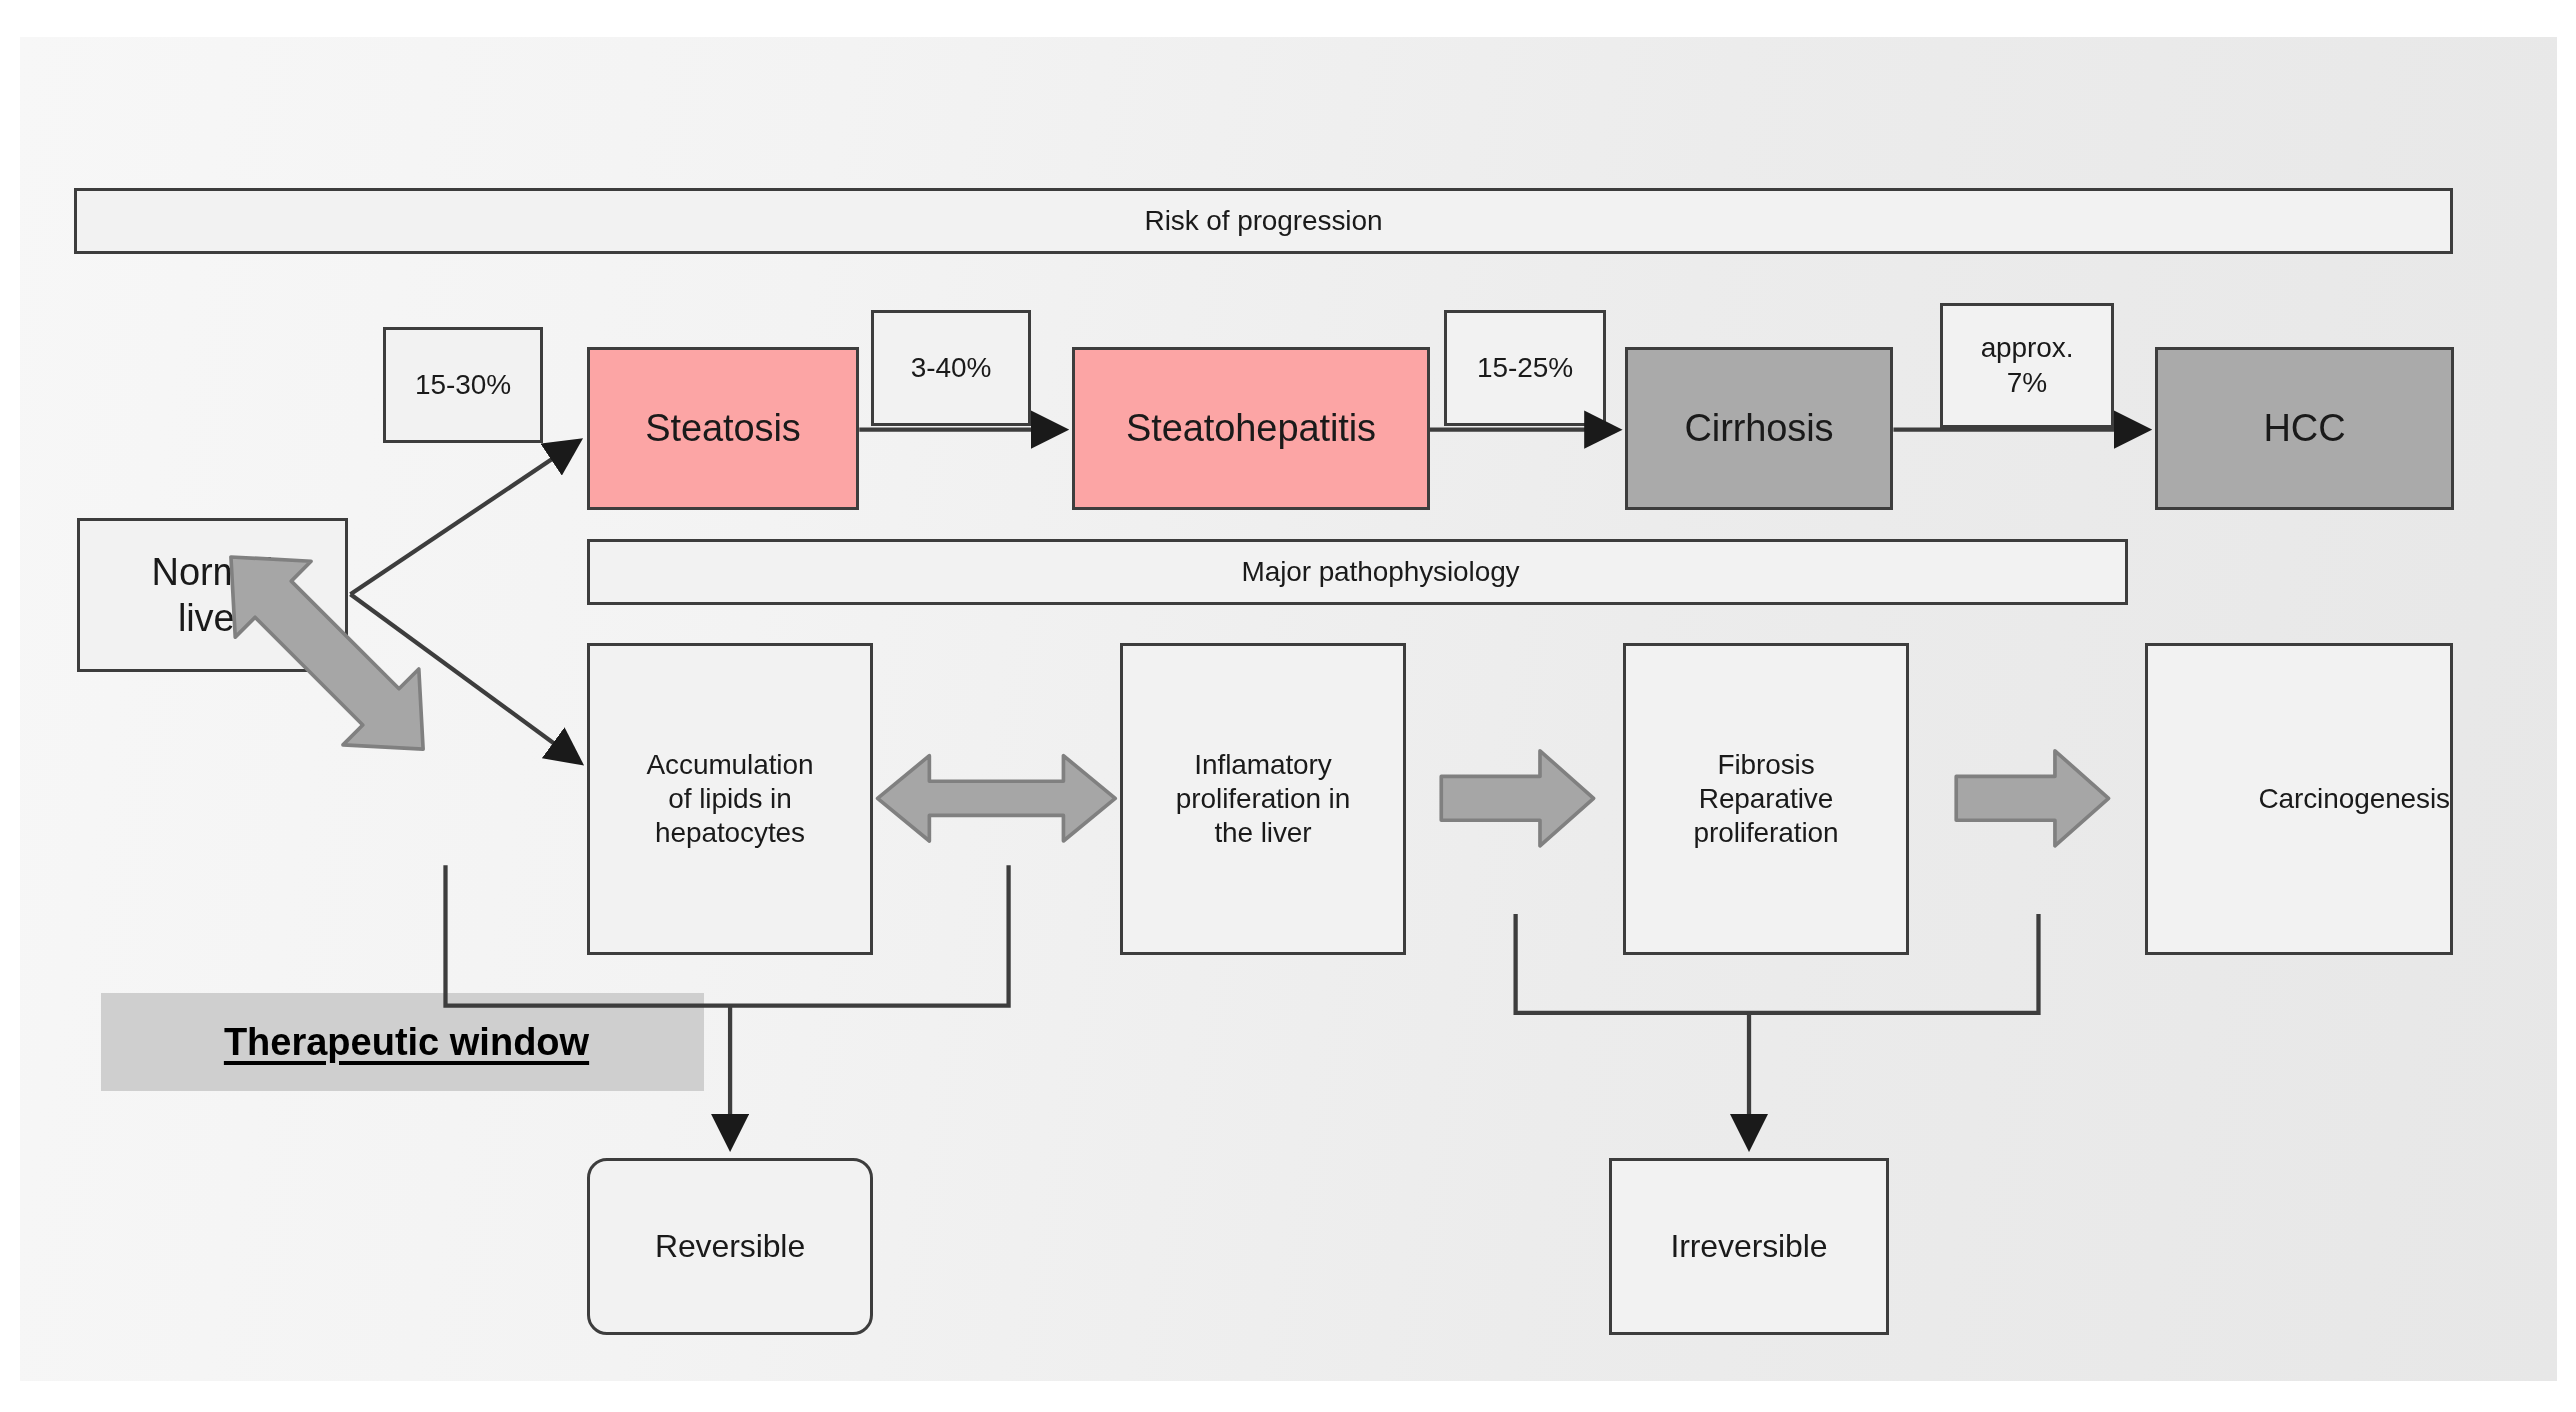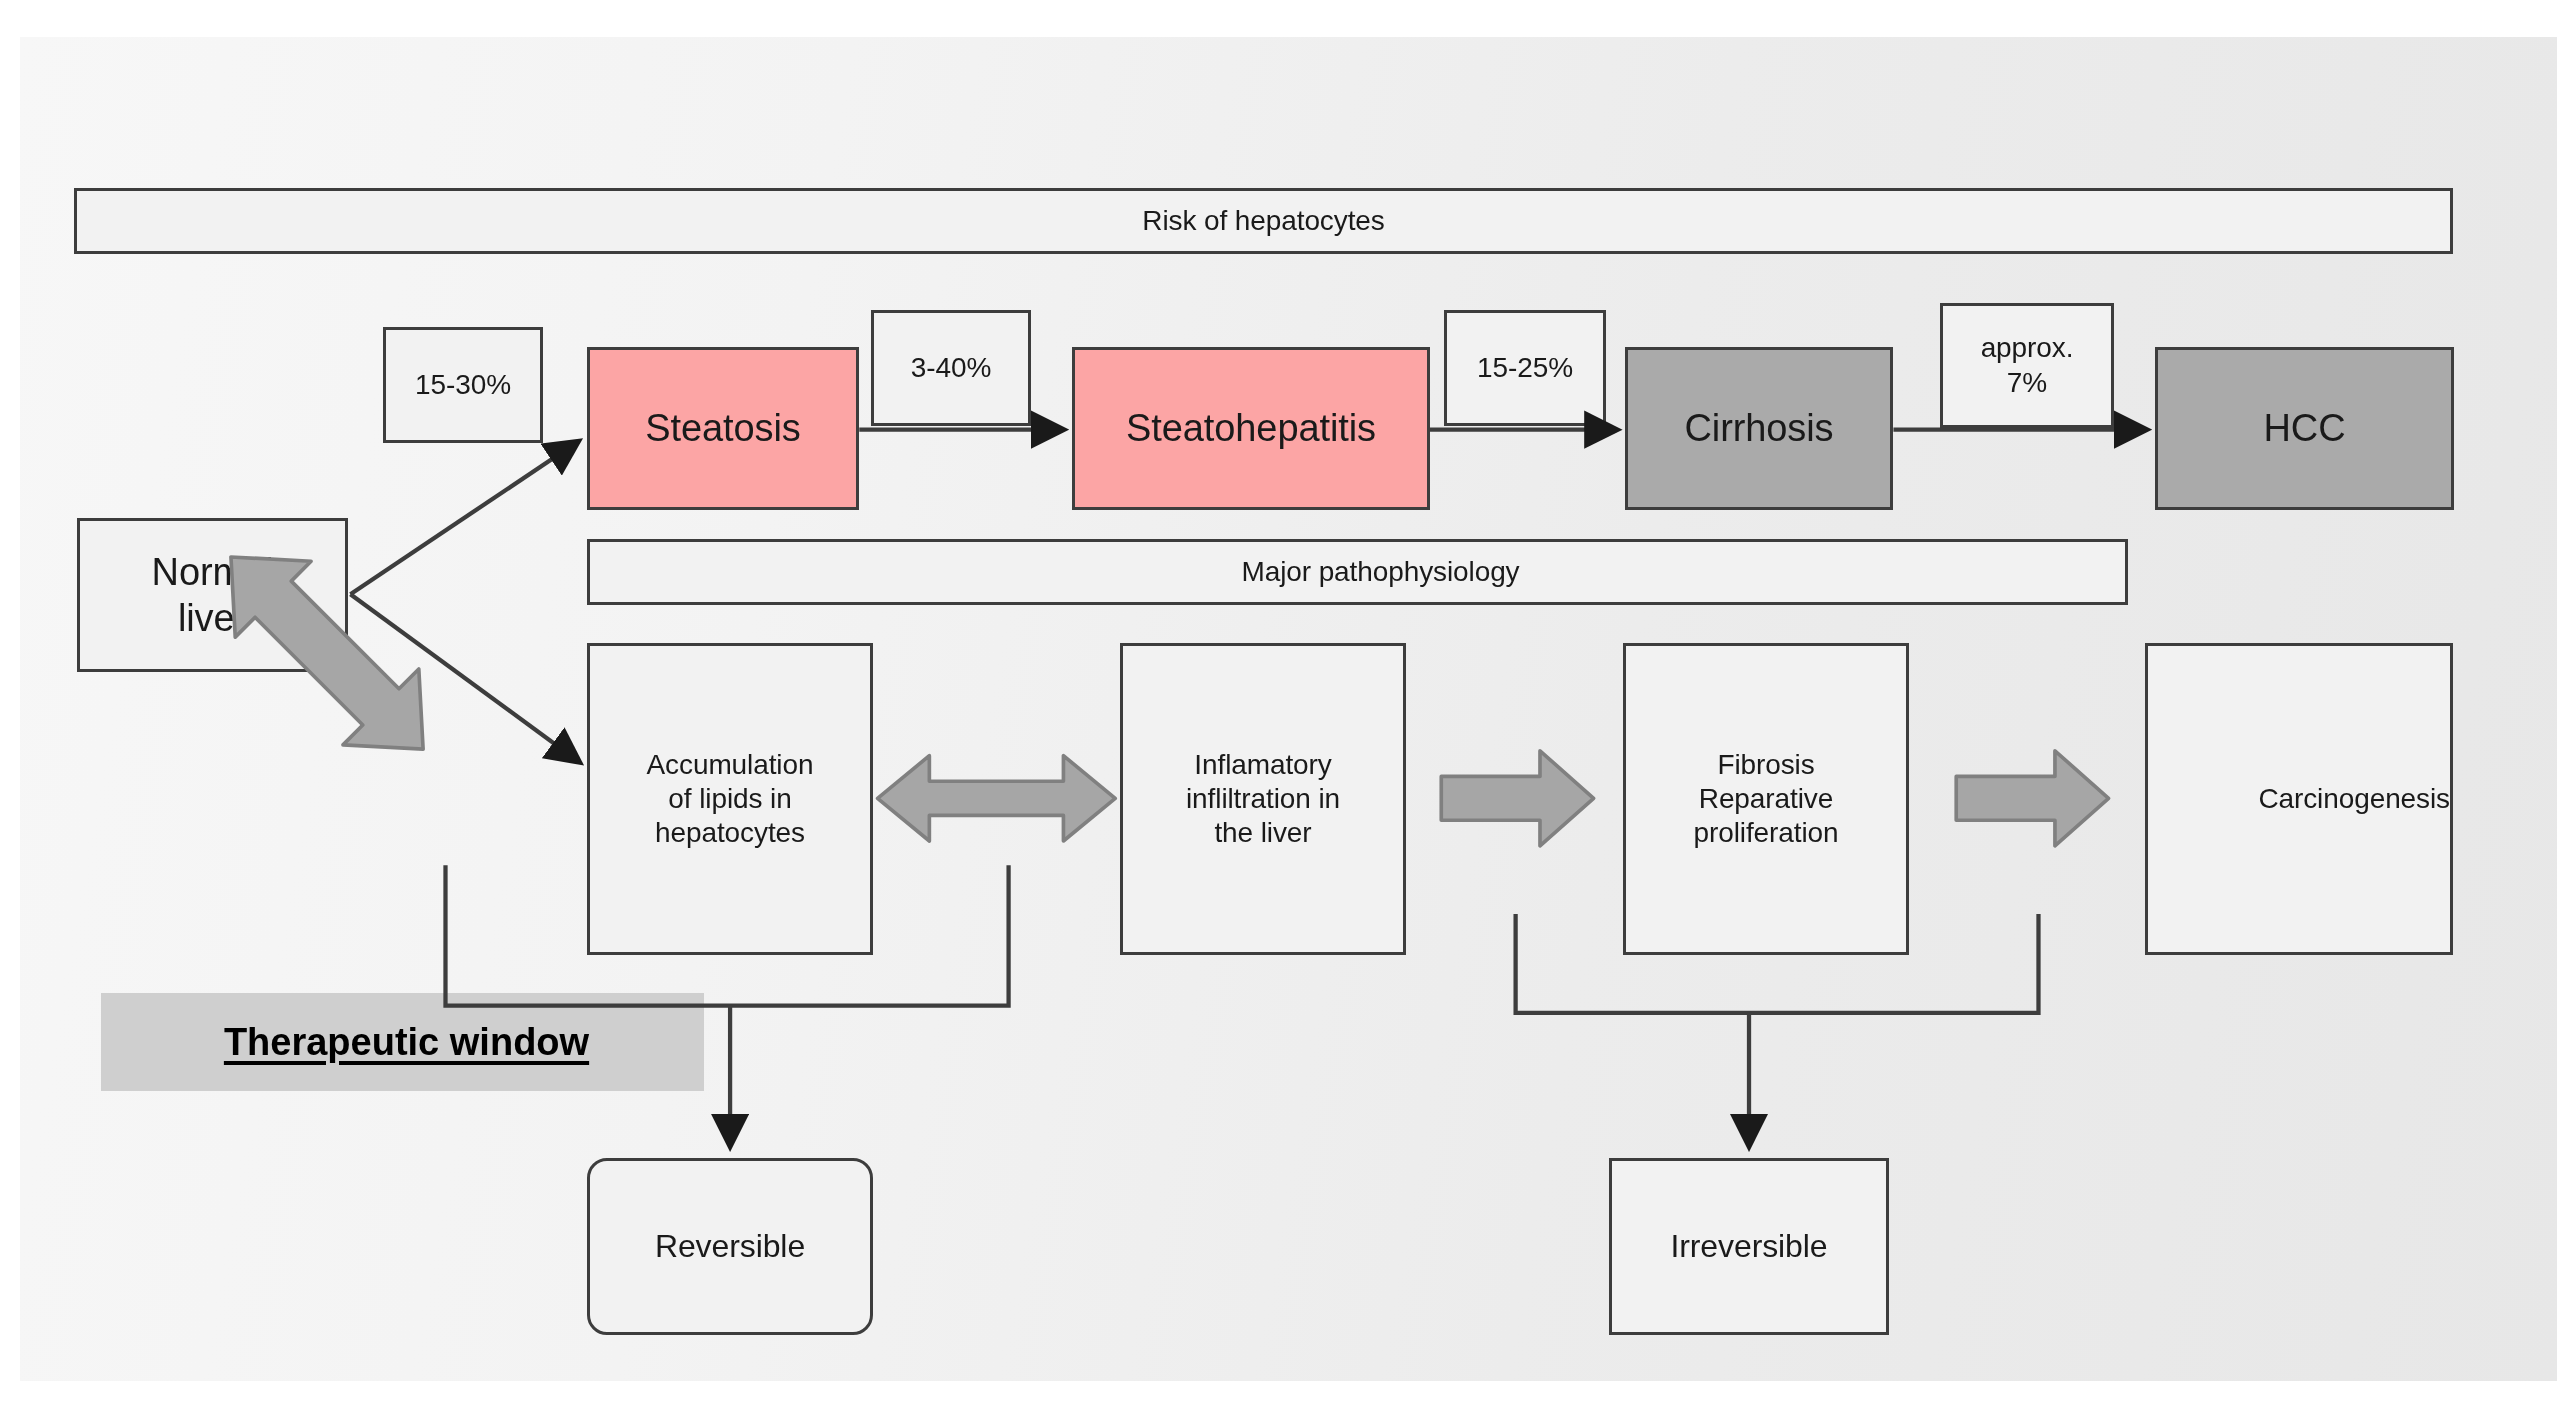--- a/index.html
+++ b/index.html
@@ -45,21 +45,21 @@
   }
   svg.overlay{position:absolute;left:0;top:0;width:2576px;height:1412px;pointer-events:none;}
 </style>
 </head>
 <body>
 
 <div id="canvas">
   <div id="plate"></div>
 
   <div class="box plain bar" style="left:74px;top:188px;width:2379px;height:66px;">
-    <span>Risk of hepatocytes</span>
+    <span>Risk of progression</span>
   </div>
 
   <div class="box plain pct" style="left:383px;top:327px;width:160px;height:116px;">
     <span>15-30%</span>
   </div>
 
   <div class="box plain pct" style="left:871px;top:310px;width:160px;height:116px;">
     <span>3-40%</span>
   </div>
 
@@ -98,21 +98,21 @@
   </div>
 
   <div class="box plain patho" style="left:587px;top:643px;width:286px;height:312px;flex-direction:column;">
     <span>Accumulation</span>
     <span>of lipids in</span>
     <span>hepatocytes</span>
   </div>
 
   <div class="box plain patho" style="left:1120px;top:643px;width:286px;height:312px;flex-direction:column;">
     <span>Inflamatory</span>
-    <span>infliltration in</span>
+    <span>proliferation in</span>
     <span>the liver</span>
   </div>
 
   <div class="box plain patho" style="left:1623px;top:643px;width:286px;height:312px;flex-direction:column;">
     <span>Fibrosis</span>
     <span>Reparative</span>
     <span>proliferation</span>
   </div>
 
   <div class="box plain patho" style="left:2145px;top:643px;width:308px;height:312px;justify-content:flex-end;">

